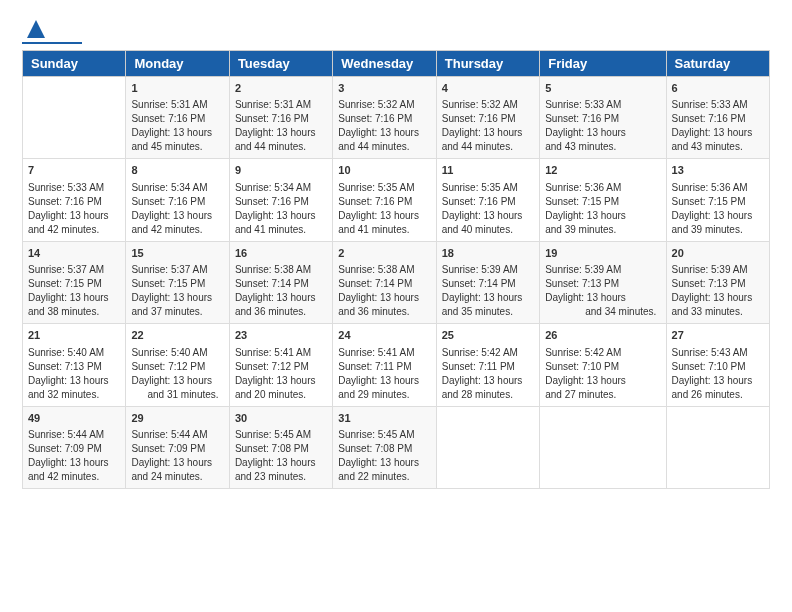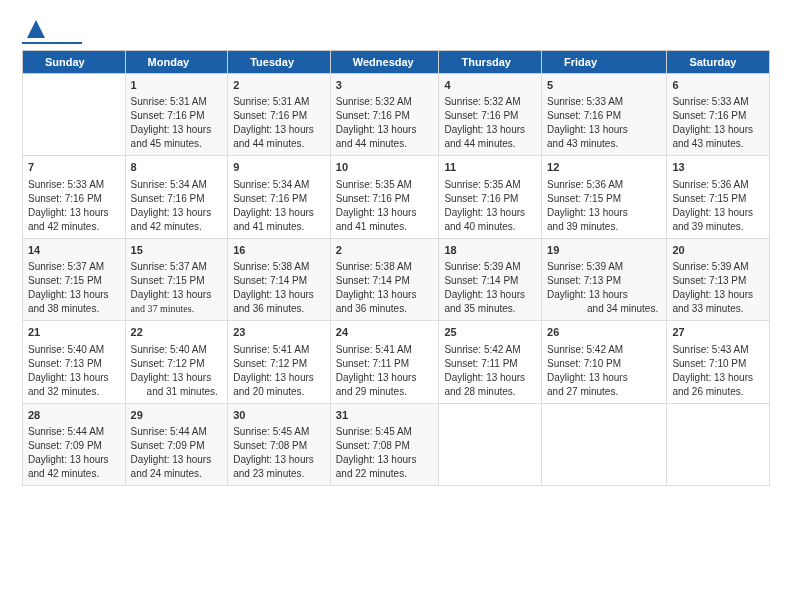--- a/index.html
+++ b/index.html
@@ -64,22 +64,22 @@
     table {
       width: 100%;
       border-collapse: collapse;
       font-size: 10.5px;
     }
     thead tr th {
       background: #1a5fa8;
       color: #fff;
       font-weight: bold;
       text-align: left;
-      padding: 5px 22px;
-      font-size: 11px;
+      padding: 5px 8px;
+      font-size: 13px;
       border: 1px solid #ccc;
     }
     tbody tr td {
       vertical-align: top;
       padding: 4px 5px;
       border: 1px solid #ddd;
       min-width: 100px;
       line-height: 1.4;
       font-size: 10px;
       color: #333;
@@ -238,21 +238,21 @@
             <span style="display: block;">Sunrise: 5:37 AM</span>
             <span style="display: block;">Sunset: 7:15 PM</span>
             <span style="display: block;">Daylight: 13 hours</span>
             <span style="display: block;">and 38 minutes.</span>
           </td>
           <td>
             <span class="day-num">15</span>
             <span style="display: block;">Sunrise: 5:37 AM</span>
             <span style="display: block;">Sunset: 7:15 PM</span>
             <span style="display: block;">Daylight: 13 hours</span>
-            <span style="display: block; font-family: Liberation Serif, serif;">and 37 minutes.</span>
+            <span style="display: block;">and 37 minutes.</span>
           </td>
           <td>
             <span class="day-num">16</span>
             <span style="display: block;">Sunrise: 5:38 AM</span>
             <span style="display: block;">Sunset: 7:14 PM</span>
             <span style="display: block;">Daylight: 13 hours</span>
             <span style="display: block;">and 36 minutes.</span>
           </td>
           <td>
             <span class="day-num">2</span>
@@ -329,21 +329,21 @@
           <td>
             <span class="day-num">27</span>
             <span style="display: block;">Sunrise: 5:43 AM</span>
             <span style="display: block;">Sunset: 7:10 PM</span>
             <span style="display: block;">Daylight: 13 hours</span>
             <span style="display: block;">and 26 minutes.</span>
           </td>
         </tr>
         <tr>
           <td>
-            <span class="day-num">28</span>
+            <span class="day-num">49</span>
             <span style="display: block;">Sunrise: 5:44 AM</span>
             <span style="display: block;">Sunset: 7:09 PM</span>
             <span style="display: block;">Daylight: 13 hours</span>
             <span style="display: block;">and 42 minutes.</span>
           </td>
           <td>
             <span class="day-num">29</span>
             <span style="display: block;">Sunrise: 5:44 AM</span>
             <span style="display: block;">Sunset: 7:09 PM</span>
             <span style="display: block;">Daylight: 13 hours</span>

